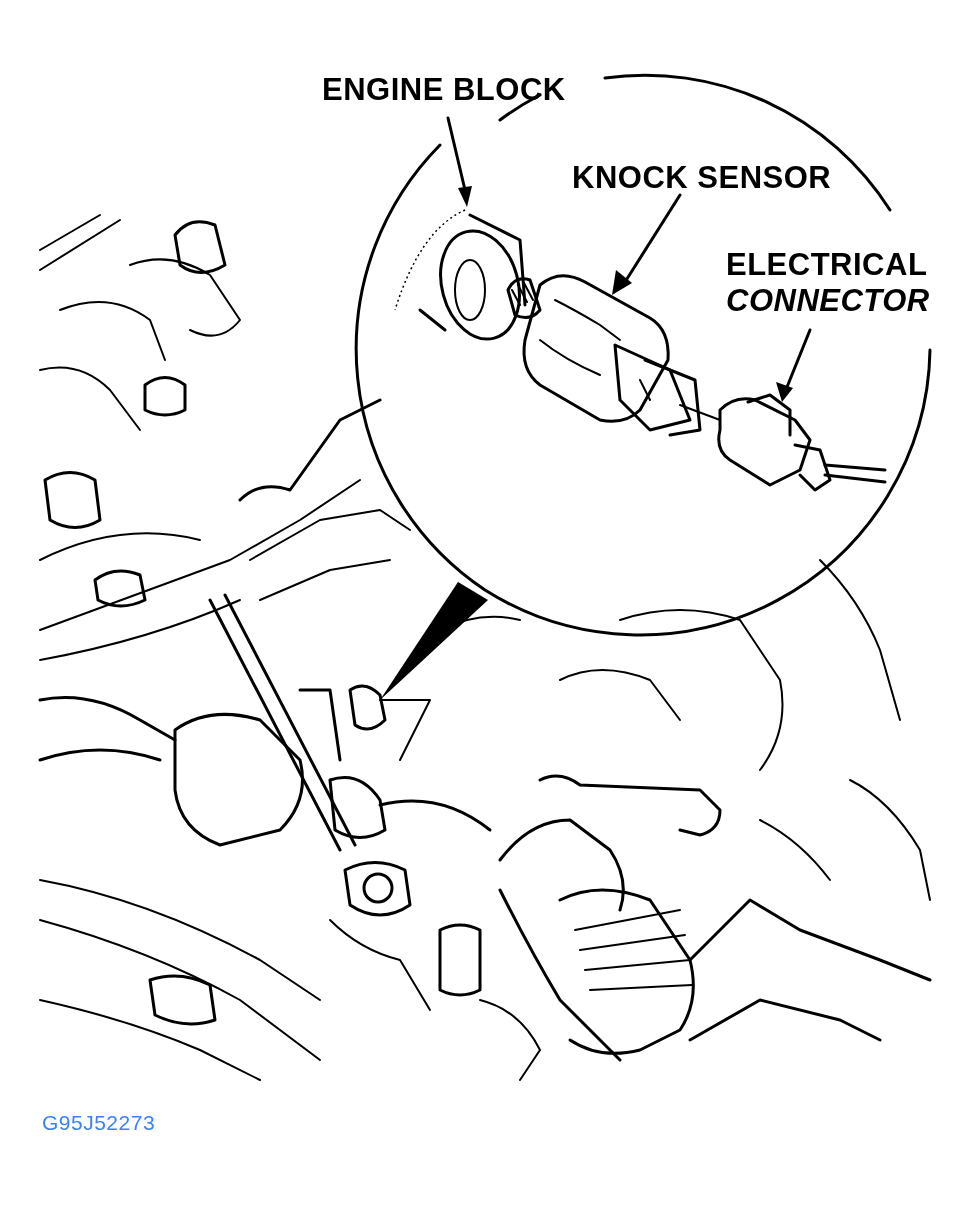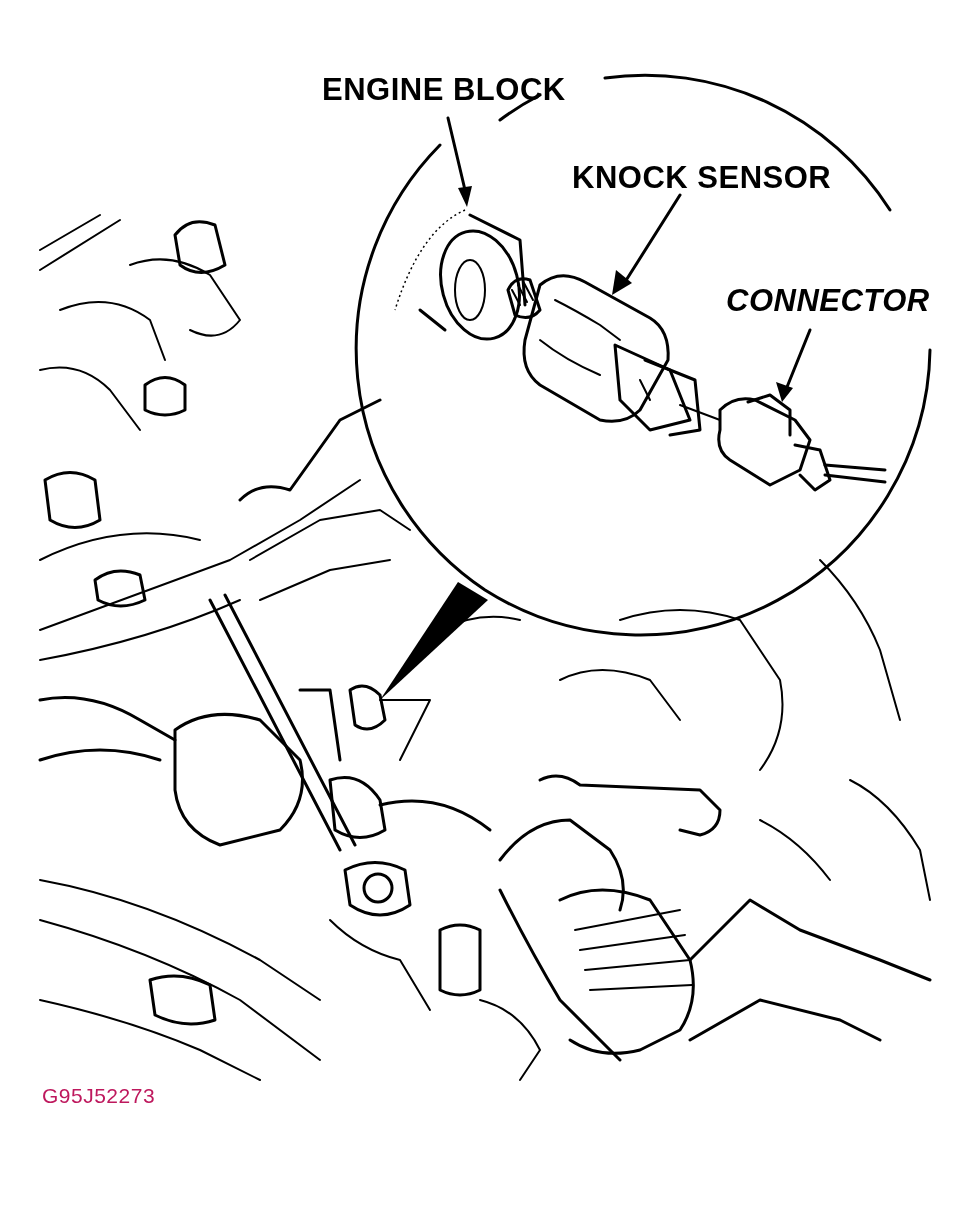--- a/index.html
+++ b/index.html
@@ -3,21 +3,21 @@
 <meta charset="utf-8">
 <style>
   html, body { margin: 0; padding: 0; background: #ffffff; }
   body { width: 979px; height: 1206px; position: relative; overflow: hidden;
          font-family: "Liberation Sans", sans-serif; }
   .canvas { position: absolute; left: 0; top: 0; width: 979px; height: 1206px; }
   .label { position: absolute; font-family: "Liberation Sans", sans-serif;
            font-weight: bold; color: #000; font-size: 31px; letter-spacing: 0.5px;
            line-height: 34px; white-space: nowrap; }
   .code { position: absolute; font-family: "Liberation Sans", sans-serif;
-          font-size: 21px; color: #be185d; left: 42px; top: 1084px; letter-spacing: 0.5px; }
+          font-size: 21px; color: #3b82f6; left: 42px; top: 1111px; letter-spacing: 0.5px; }
   svg { position: absolute; left: 0; top: 0; }
   .ln { fill: none; stroke: #000; stroke-width: 3; stroke-linecap: round; stroke-linejoin: round; }
   .thin { fill: none; stroke: #000; stroke-width: 2; stroke-linecap: round; stroke-linejoin: round; }
   .dot { fill: none; stroke: #000; stroke-width: 1.5; stroke-dasharray: 2 3; }
 </style>
 </head>
 <body>
 
 <div class="canvas">
 
@@ -109,16 +109,17 @@
       <path d="M458 188 L472 186 L467 207 Z" fill="#000"></path>
       <path class="ln" d="M680 195 L625 282"></path>
       <path d="M616 270 L632 283 L612 295 Z" fill="#000"></path>
       <path class="ln" d="M810 330 L785 392"></path>
       <path d="M776 382 L793 388 L782 402 Z" fill="#000"></path>
     </g>
   </svg>
 
   <div class="label" style="left:322px; top:73px;">ENGINE BLOCK</div>
   <div class="label" style="left:572px; top:146px;margin-top:15px;">KNOCK SENSOR</div>
+  <div class="label" style="left:726px; top:248px;">ELECTRICAL</div>
   <div class="label" style="left:726px; top:284px;font-style:italic;">CONNECTOR</div>
 
   <div class="code">G95J52273</div>
 </div>
 
 </body></html>

